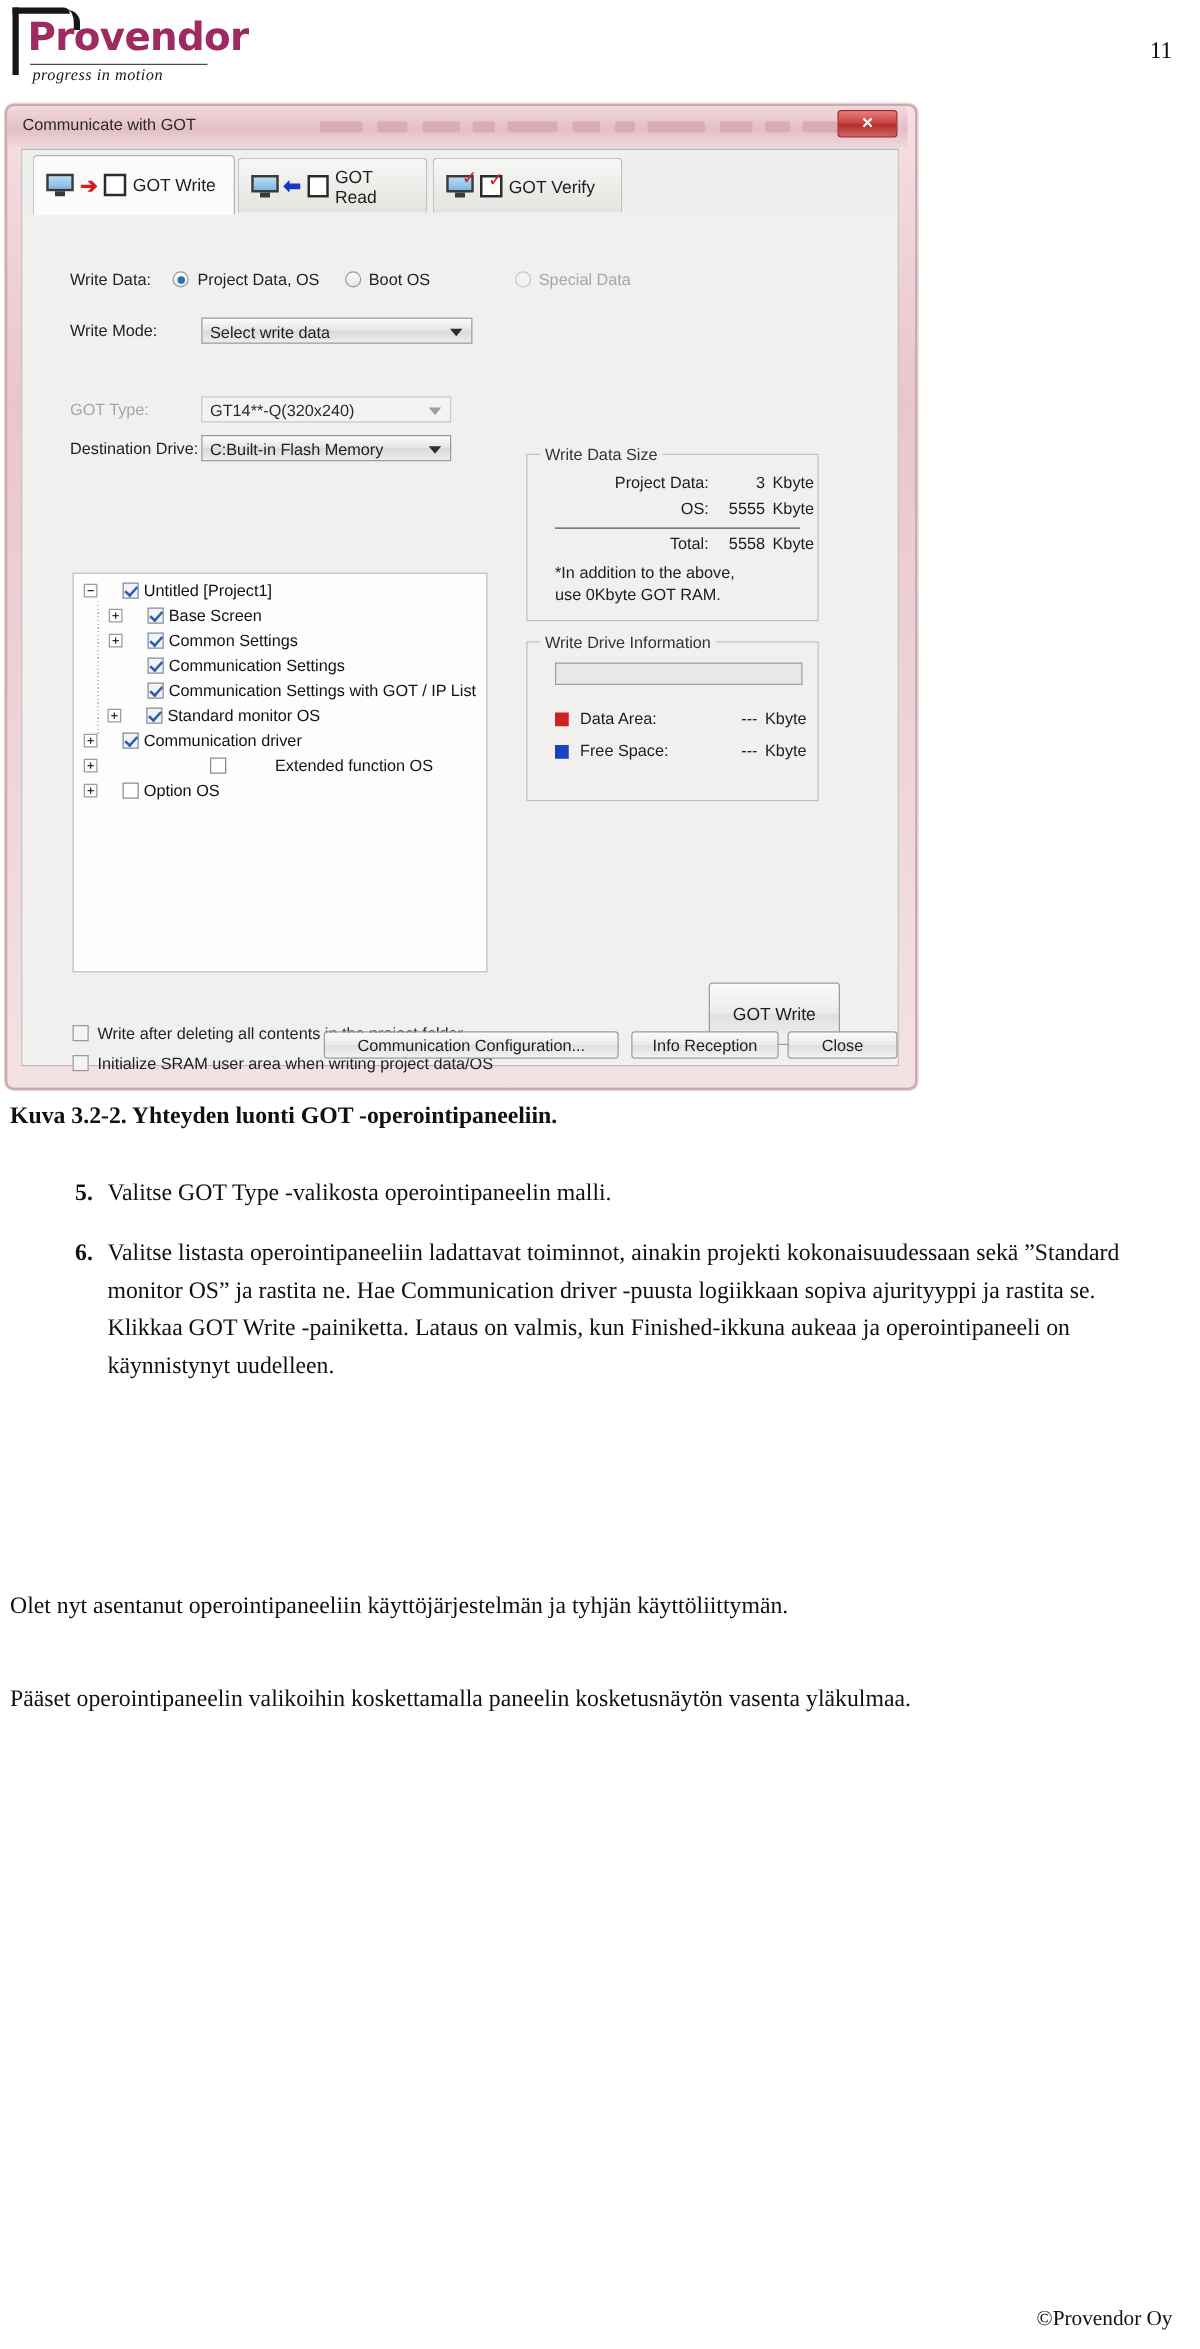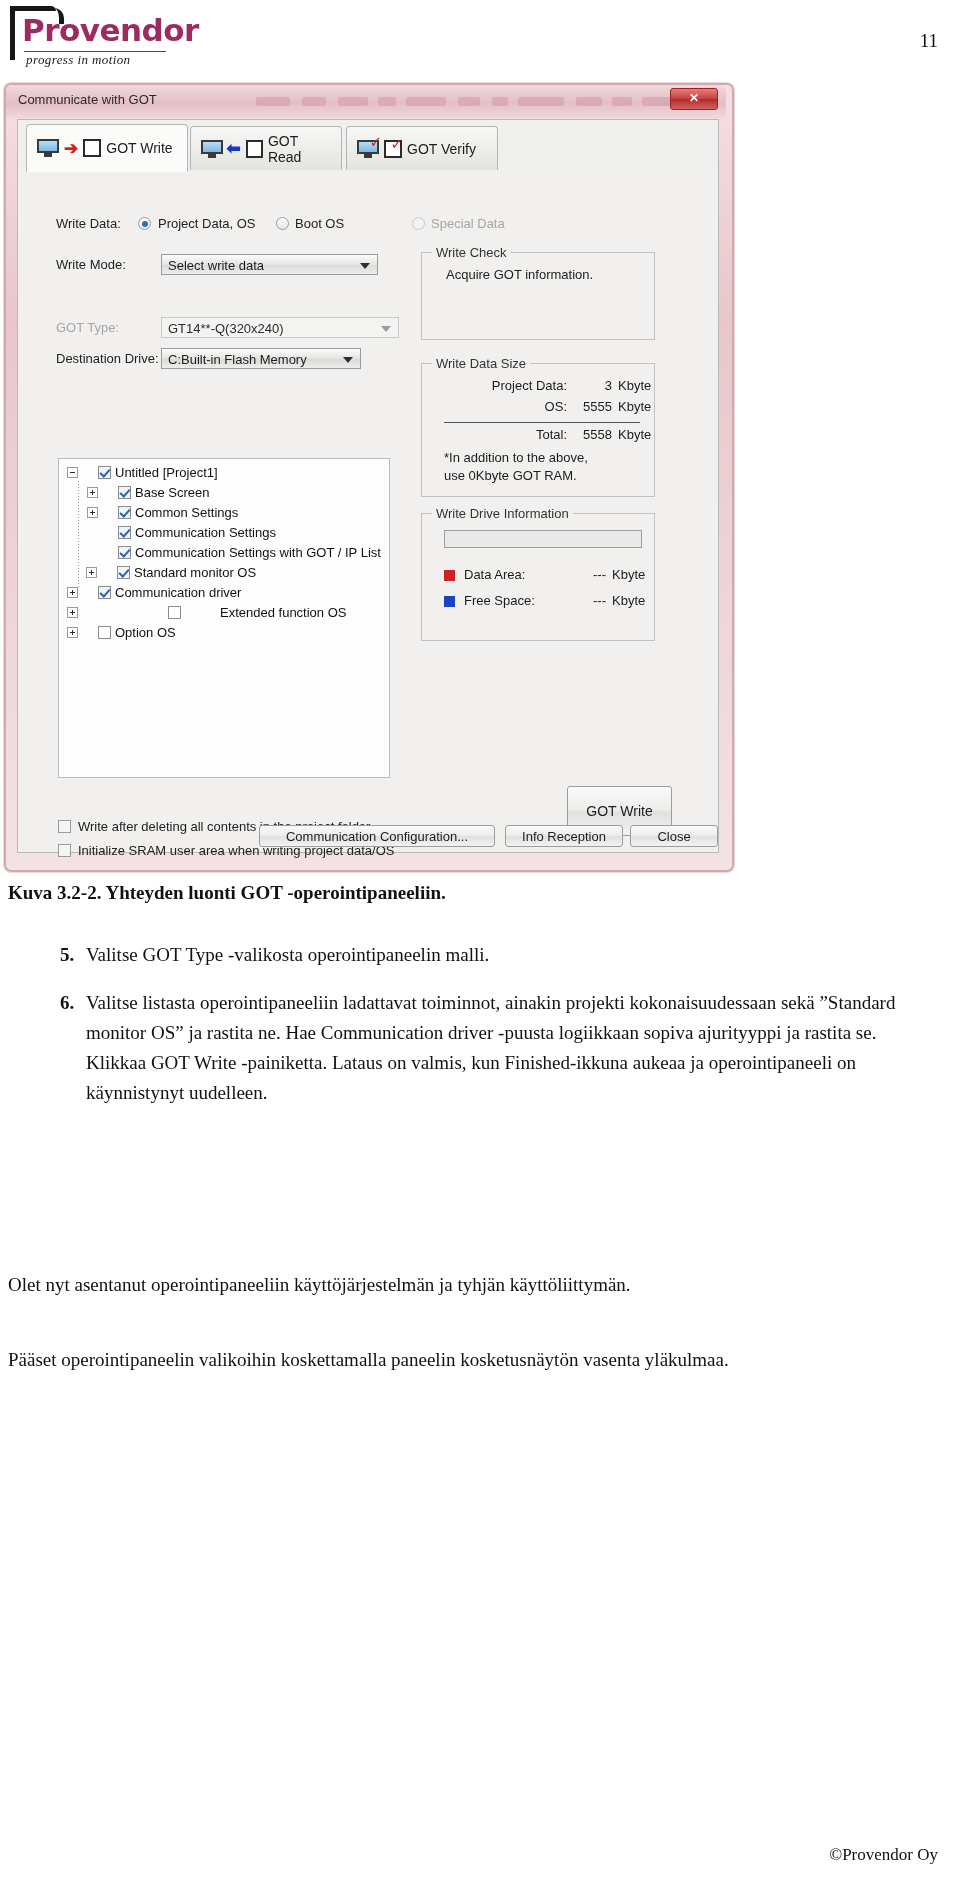--- a/index.html
+++ b/index.html
@@ -268,21 +268,21 @@
       <div class="radio dim" style="left:394px;top:45px;"></div>
       <div class="lbl dim" style="left:413px;top:44px;">Special Data</div>
 
       <div class="lbl" style="left:38px;top:85px;">Write Mode:</div>
       <div class="combo" style="left:143px;top:82px;width:217px;">
         <span class="val">Select write data</span>
         <span class="caret"></span>
       </div>
 
       <div class="lbl dim" style="left:38px;top:148px;">GOT Type:</div>
-      <div class="combo flat" style="left:143px;top:145px;width:238px;padding-left:20px;">
+      <div class="combo flat" style="left:143px;top:145px;width:200px;padding-left:20px;">
         <span class="val">GT14**-Q(320x240)</span>
         <span class="caret"></span>
       </div>
 
       <div class="lbl" style="left:38px;top:179px;">Destination Drive:</div>
       <div class="combo" style="left:143px;top:176px;width:200px;">
         <span class="val">C:Built-in Flash Memory</span>
         <span class="caret"></span>
       </div>
 
@@ -346,24 +346,20 @@
         </div>
 
         <div class="tnode" style="left:8px;top:164px;">
           <span class="expander plus"></span>
           <span class="dots"></span>
           <span class="cb"></span>
           <span class="tl">Option OS</span>
         </div>
       </div>
 
-      <div class="group" style="left:403px;top:80px;width:232px;height:86px;">
-        <div class="group-title">Write Check</div>
-        <div class="lbl" style="left:24px;top:14px;">Acquire GOT information.</div>
-      </div>
 
       <div class="group" style="left:403px;top:191px;width:232px;height:132px;">
         <div class="group-title">Write Data Size</div>
 
         <div class="sizerow r" style="left:0;top:14px;width:145px;">Project Data:</div>
         <div class="sizerow r" style="left:148px;top:14px;width:42px;">3</div>
         <div class="sizerow" style="left:196px;top:14px;">Kbyte</div>
 
         <div class="sizerow r" style="left:0;top:35px;width:145px;">OS:</div>
         <div class="sizerow r" style="left:148px;top:35px;width:42px;">5555</div>

